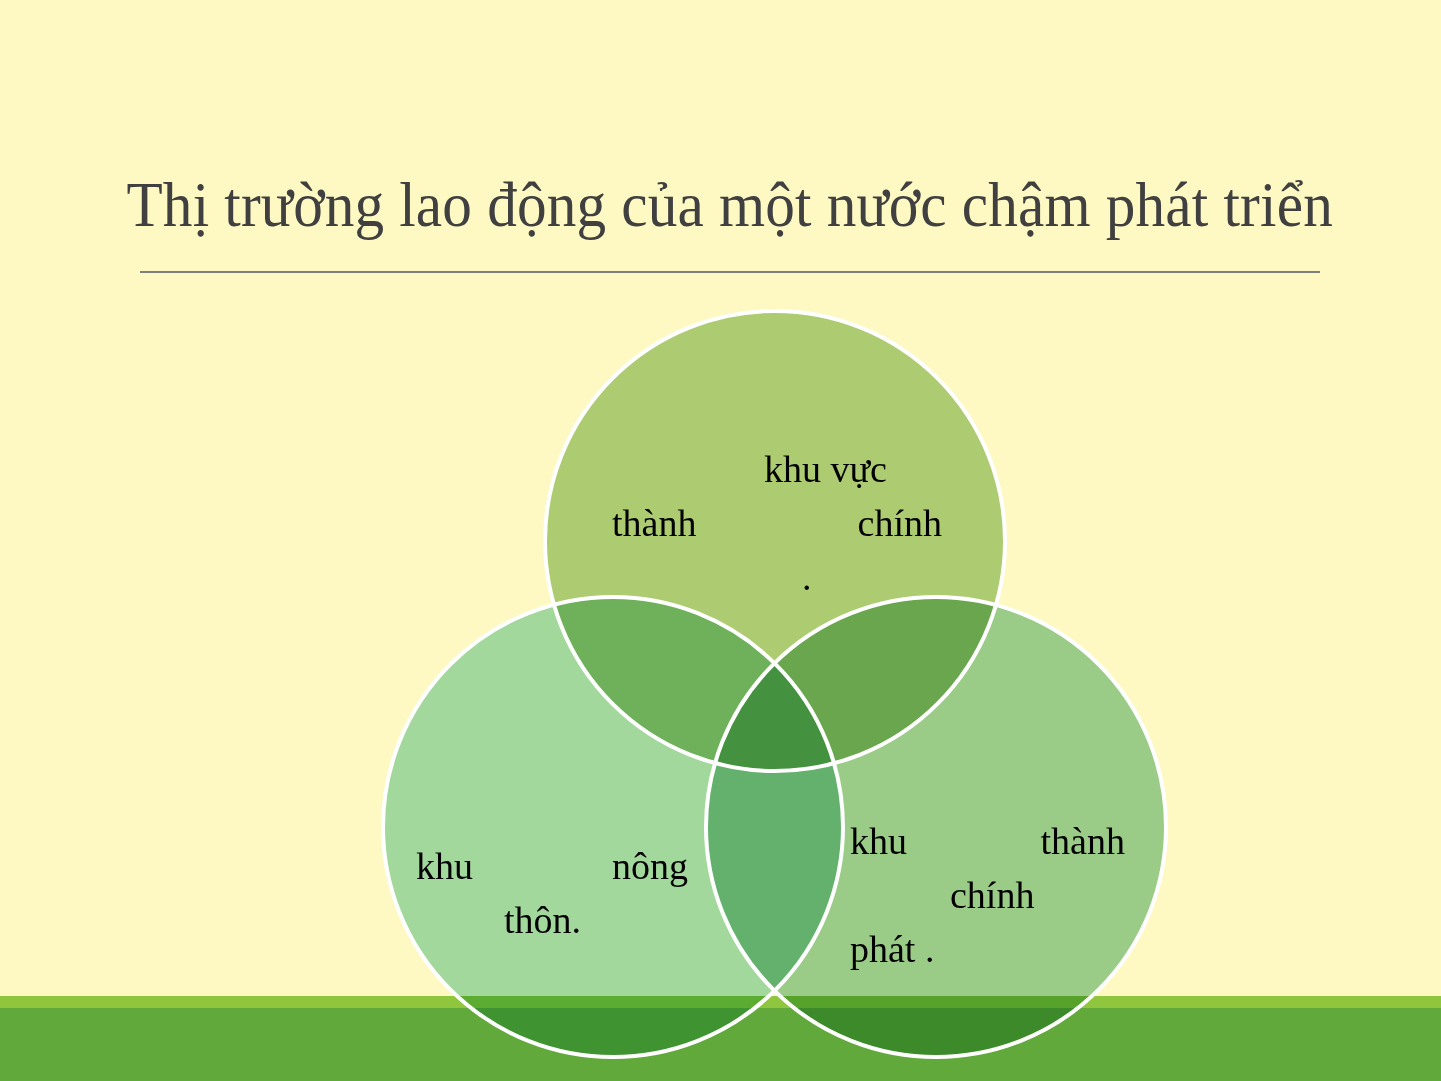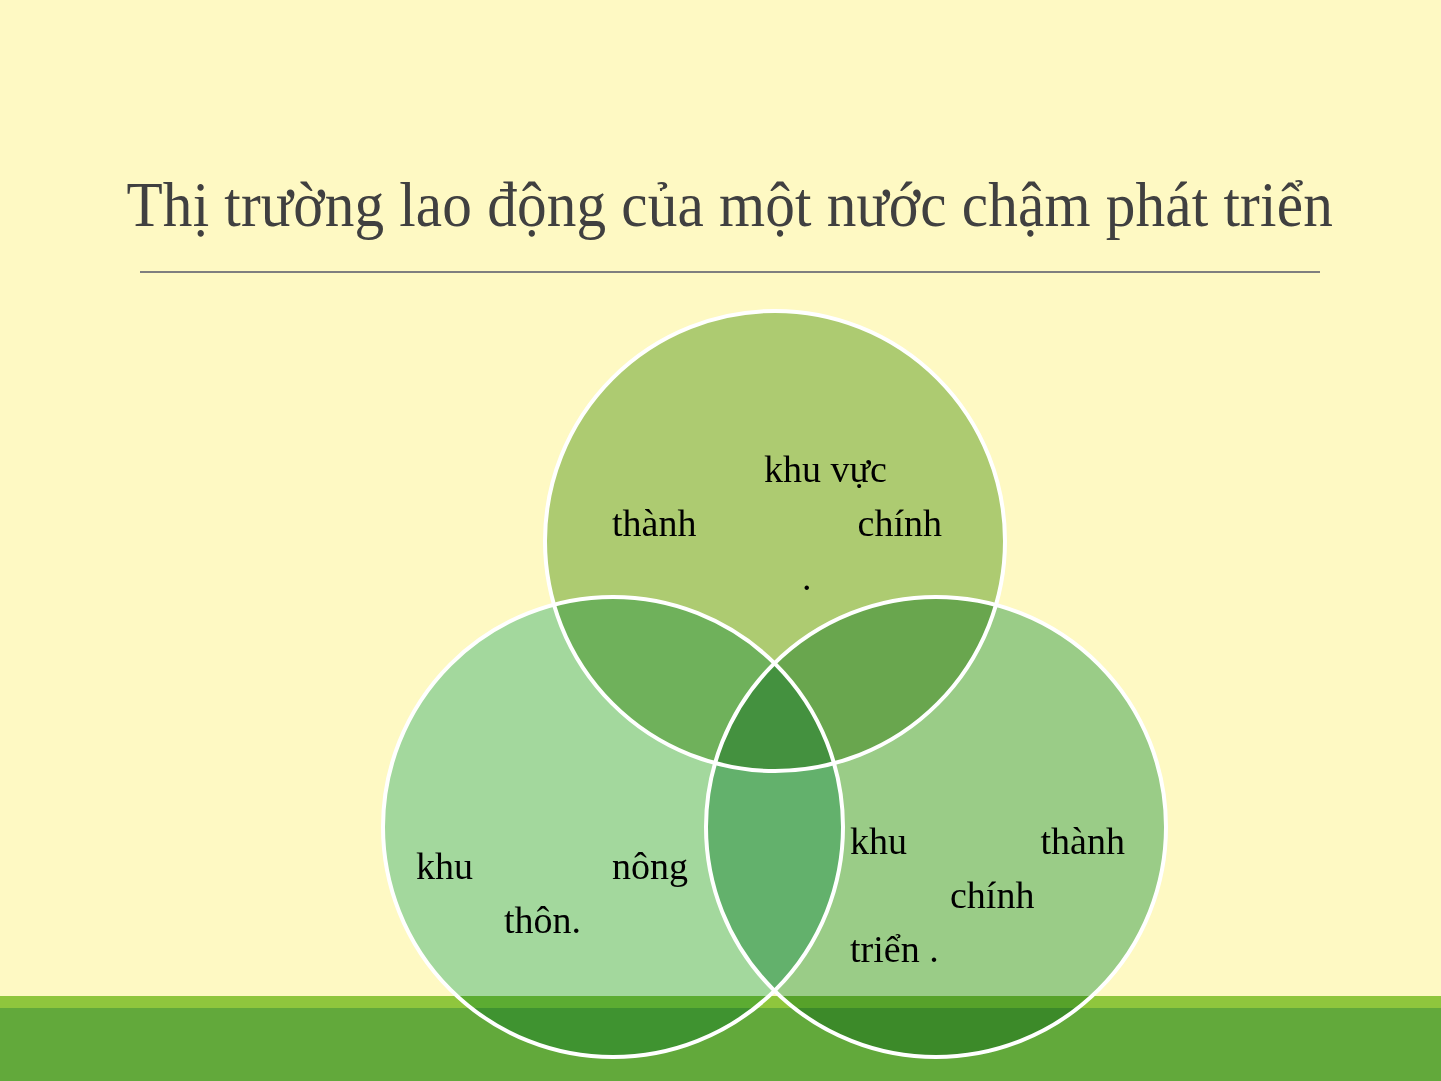--- a/index.html
+++ b/index.html
@@ -182,16 +182,16 @@
   </div>
 
   <div class="venn-label" id="label-left">
     <span class="ln l1">khu          nông</span>
     <span class="ln l2 left">thôn.</span>
   </div>
 
   <div class="venn-label" id="label-right">
     <span class="ln l1">khu         thành</span>
     <span class="ln l2 left">chính</span>
-    <span class="ln l3 left">triển          .</span>
+    <span class="ln l3 left">phát          .</span>
   </div>
 
 </div>
 
 </body></html>

